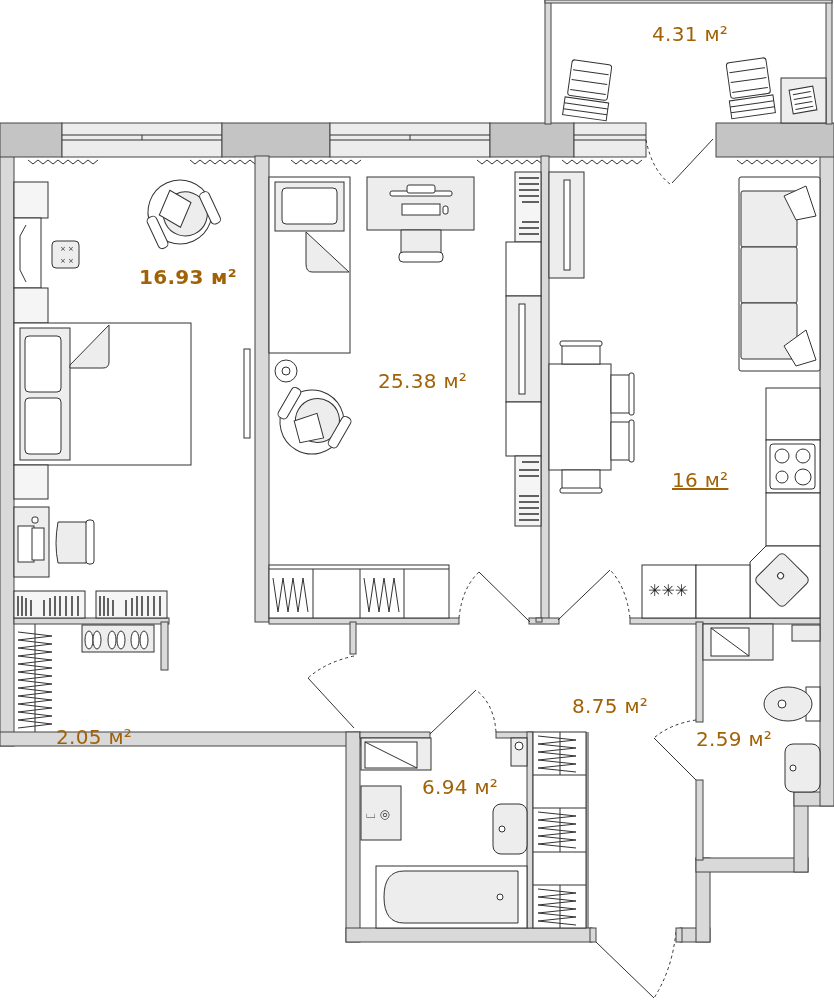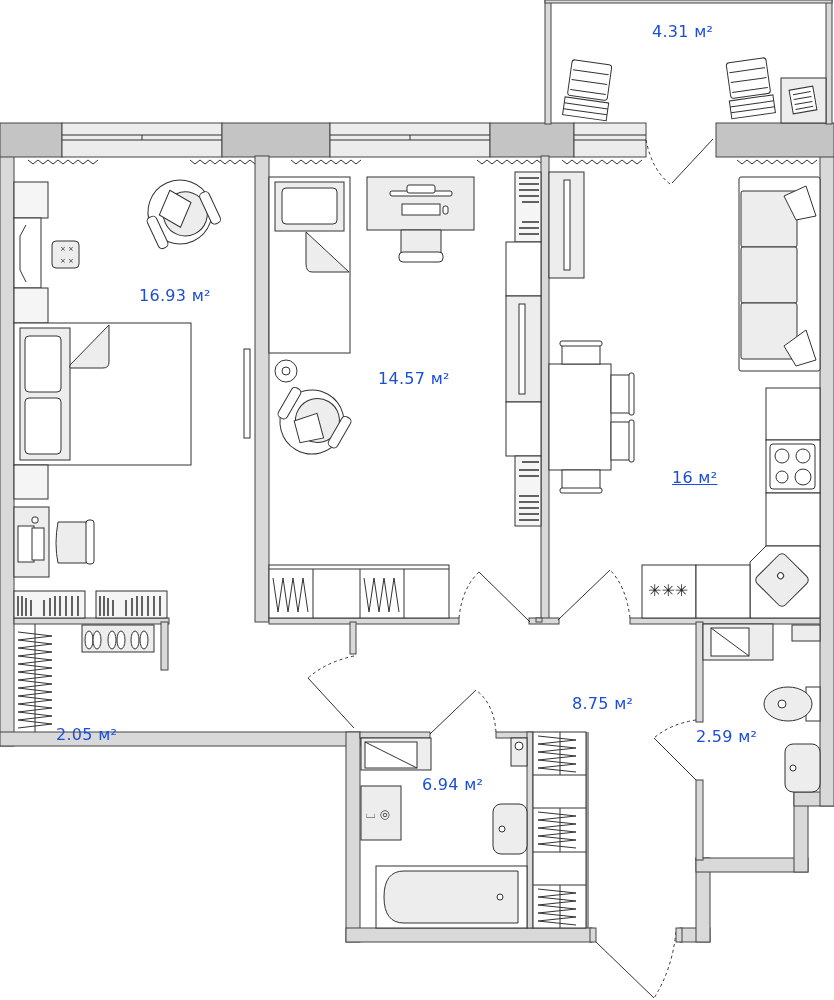--- a/index.html
+++ b/index.html
@@ -1,18 +1,18 @@
 <!DOCTYPE html>
 <html><head>
 <meta charset="utf-8">
 <style>
   html, body { margin:0; padding:0; background:#ffffff; }
   body { width:834px; height:1000px; position:relative; overflow:hidden; font-family:"DejaVu Sans", sans-serif; }
   svg { position:absolute; left:0; top:0; }
-  .lbl { position:absolute; font-size:16px; color:#1d4ed8; white-space:nowrap; font-family:"DejaVu Sans", sans-serif; letter-spacing:0.3px; }
+  .lbl { position:absolute; font-size:20px; color:#a16207; white-space:nowrap; font-family:"DejaVu Sans", sans-serif; letter-spacing:0.3px; }
   .wall { fill:#d9d9d9; stroke:#444; stroke-width:1; }
   .dwall { fill:#c4c4c4; stroke:#444; stroke-width:1; }
   .win { fill:#ececec; stroke:#444; stroke-width:1; }
   .f { fill:#ffffff; stroke:#333; stroke-width:1; }
   .fg { fill:#ededed; stroke:#333; stroke-width:1; }
   .fl { fill:#f5f5f5; stroke:#333; stroke-width:1; }
   .ln { fill:none; stroke:#333; stroke-width:1; }
   .arc { fill:none; stroke:#333; stroke-width:1; stroke-dasharray:3 3; }
   .door { fill:#f2f2f2; stroke:#333; stroke-width:1; }
   .curtain { fill:none; stroke:#333; stroke-width:1; }
@@ -338,19 +338,19 @@
   <line class="ln" x1="533" y1="885" x2="586" y2="885"></line>
   <line class="ln" x1="560" y1="732" x2="560" y2="775"></line>
   <line class="ln" x1="560" y1="808" x2="560" y2="852"></line>
   <line class="ln" x1="560" y1="885" x2="560" y2="928"></line>
   <path class="ln" d="M538 736 L576 740 L538 744 L576 748 L538 752 L576 756 L538 760 L576 764 L538 768 L576 772"></path>
   <path class="ln" d="M538 812 L576 816 L538 820 L576 824 L538 828 L576 832 L538 836 L576 840 L538 844 L576 848"></path>
   <path class="ln" d="M538 889 L576 893 L538 897 L576 901 L538 905 L576 909 L538 913 L576 917 L538 921 L576 925"></path>
 </svg>
 
 <div class="lbl" style="left:652px; top:22px;">4.31 м²</div>
-<div class="lbl" style="left:139px; top:286px;">16.93 м²</div>
-<div class="lbl" style="left:378px; top:369px;">14.57 м²</div>
+<div class="lbl" style="left:139px; top:265px;font-weight:bold;">16.93 м²</div>
+<div class="lbl" style="left:378px; top:369px;">25.38 м²</div>
 <div class="lbl" style="left:672px; top:468px;text-decoration:underline;">16 м²</div>
 <div class="lbl" style="left:56px; top:677px;margin-top:48px;">2.05 м²</div>
 <div class="lbl" style="left:572px; top:694px;">8.75 м²</div>
 <div class="lbl" style="left:422px; top:775px;">6.94 м²</div>
 <div class="lbl" style="left:696px; top:727px;">2.59 м²</div>
 
 </body></html>

